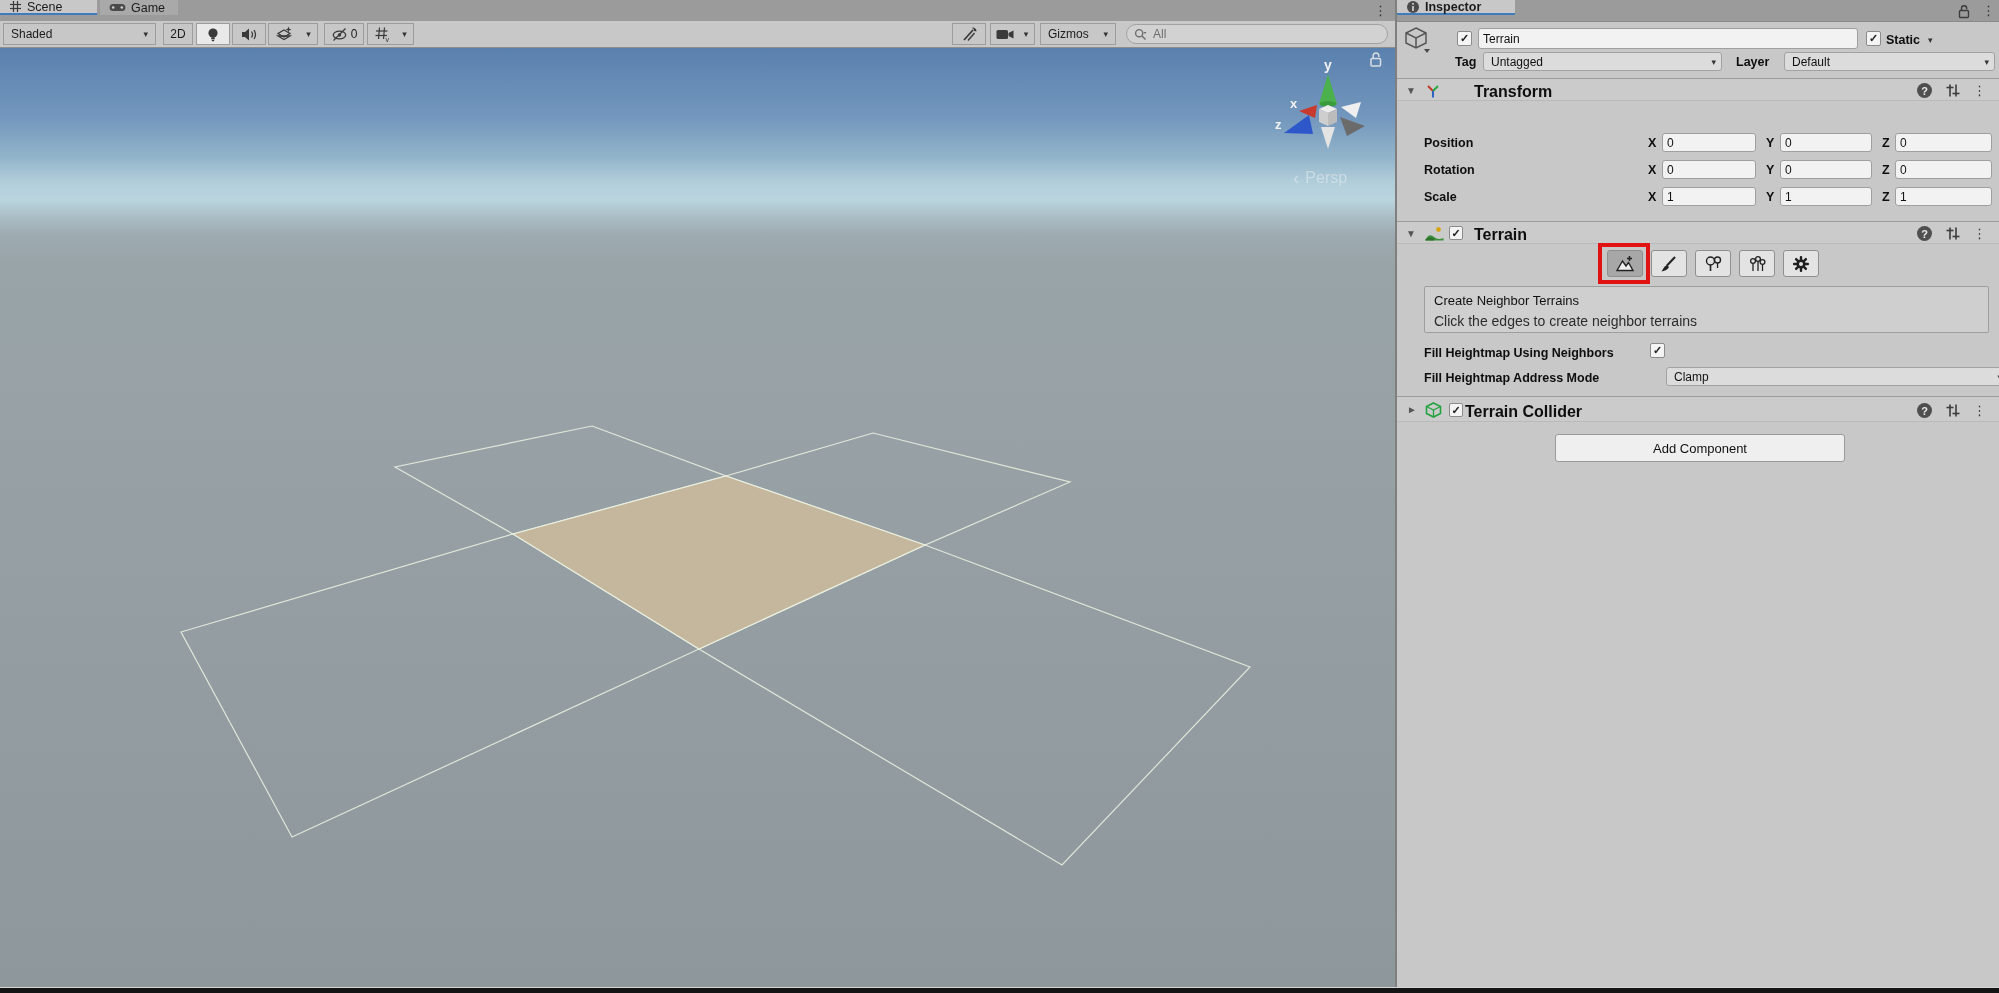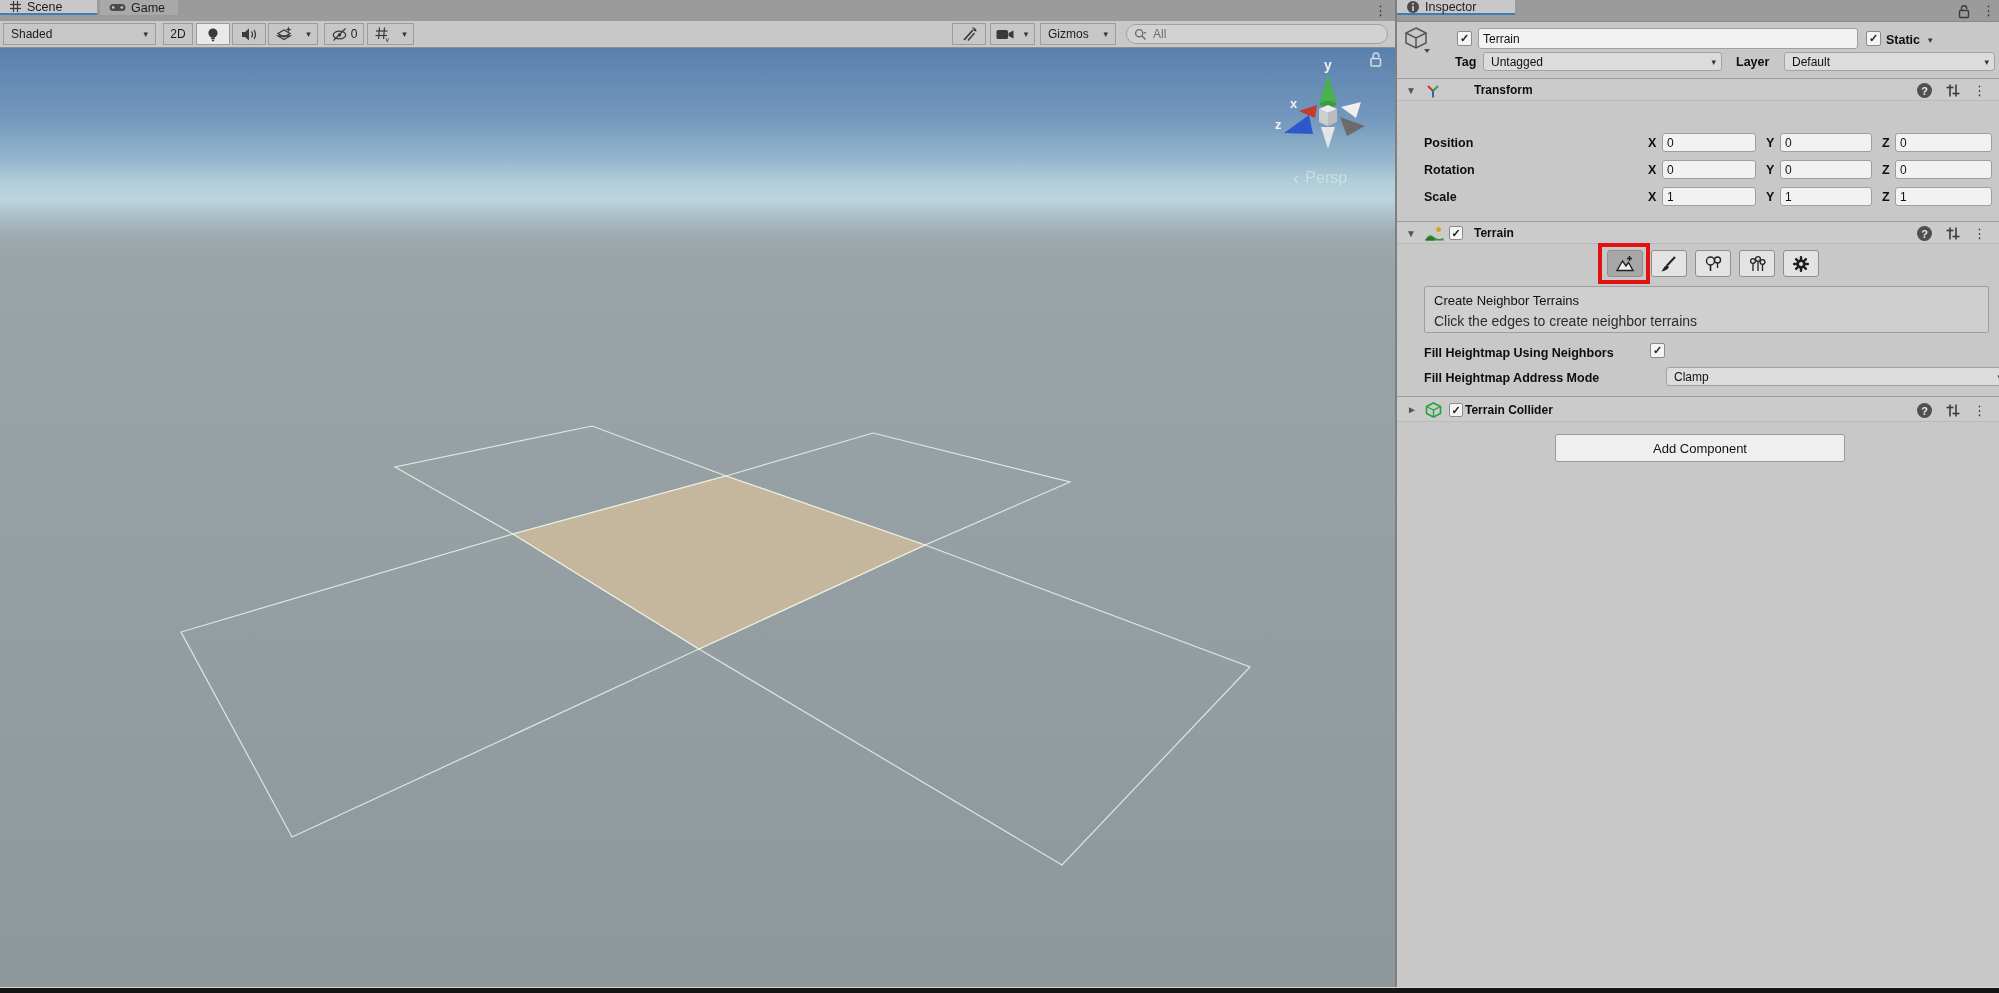--- a/index.html
+++ b/index.html
@@ -29,21 +29,21 @@
   .viewport{position:absolute;left:0;top:48px;width:1396px;height:939px;overflow:hidden;
     background:linear-gradient(180deg,#5a80ae 0px,#7397bd 70px,#93b5cb 110px,#b2ceda 135px,
       #bad5de 152px,#abbfc7 168px,#9daaaf 188px,#99a4a8 215px,#97a1a5 420px,#8e989c 939px);}
   .persp{position:absolute;left:1293px;top:120px;font-size:16px;color:rgba(235,241,246,.5);
          display:flex;gap:6px;align-items:center;}
   .persp .arr{font-size:19px;line-height:1;}
   
   .inspector{position:absolute;left:1397px;top:0;width:602px;height:993px;background:#c8c8c8;}
   .split{position:absolute;left:1395px;top:0;width:2px;height:993px;background:#7f7f7f;}
   .lbl{position:absolute;font-size:12.5px;color:#0e0e0e;white-space:nowrap;font-weight:bold;}
-  .bold{font-weight:bold;font-size:12px;}
+  .bold{font-weight:bold;font-size:16px;}
   .field{position:absolute;height:19px;background:#f2f2f2;border:1px solid #9f9f9f;border-radius:3px;
          font-size:12px;color:#111;padding:0 4px;box-sizing:border-box;font-family:"Liberation Sans",sans-serif;outline:none;}
   .dd{position:absolute;height:19px;background:#dcdcdc;border:1px solid #a2a2a2;border-radius:3px;
       display:flex;align-items:center;justify-content:space-between;padding:0 5px 0 7px;font-size:12px;
       color:#111;box-sizing:border-box;}
   .cbx{position:absolute;width:15px;height:15px;background:#f4f4f4;border:1px solid #8b8b8b;border-radius:2px;
        display:flex;align-items:center;justify-content:center;font-size:11px;font-weight:bold;color:#222;box-sizing:border-box;}
   .hdr{position:absolute;left:0;width:602px;background:#cbcbcb;border-top:1px solid #9c9c9c;
        border-bottom:1px solid #bababa;box-sizing:border-box;}
   .fold{position:absolute;font-size:10px;color:#555;}
@@ -219,21 +219,21 @@
     <div class="persp">
       <span class="arr">‹</span>
       <span>Persp</span>
     </div>
   </div>
 
   <div class="split"></div>
 
   <div class="inspector">
     <div class="tabbar" style="width:602px;">
-      <div class="tab active" style="left:0;width:118px;">
+      <div class="tab active" style="left:0;width:118px;font-weight:bold;">
         <svg width="14" height="14" viewBox="0 0 14 14">
           <circle cx="7" cy="7" r="6" fill="#4a4a4a"></circle>
           <rect x="6.2" y="3" width="1.6" height="1.7" fill="#d9d9d9"></rect>
           <rect x="6.2" y="6" width="1.6" height="5" fill="#d9d9d9"></rect>
         </svg>
         <span>Inspector</span>
       </div>
       <svg class="abs" style="left:560px;top:4px;" width="14" height="15" viewBox="0 0 14 15">
         <rect x="2.5" y="6.5" width="9" height="7" rx="1" fill="none" stroke="#3c3c3c" stroke-width="1.4"></rect>
         <path d="M4.5 6.5 V4.3 a2.6 2.6 0 0 1 5.2 0 V5.2" fill="none" stroke="#3c3c3c" stroke-width="1.4"></path>

